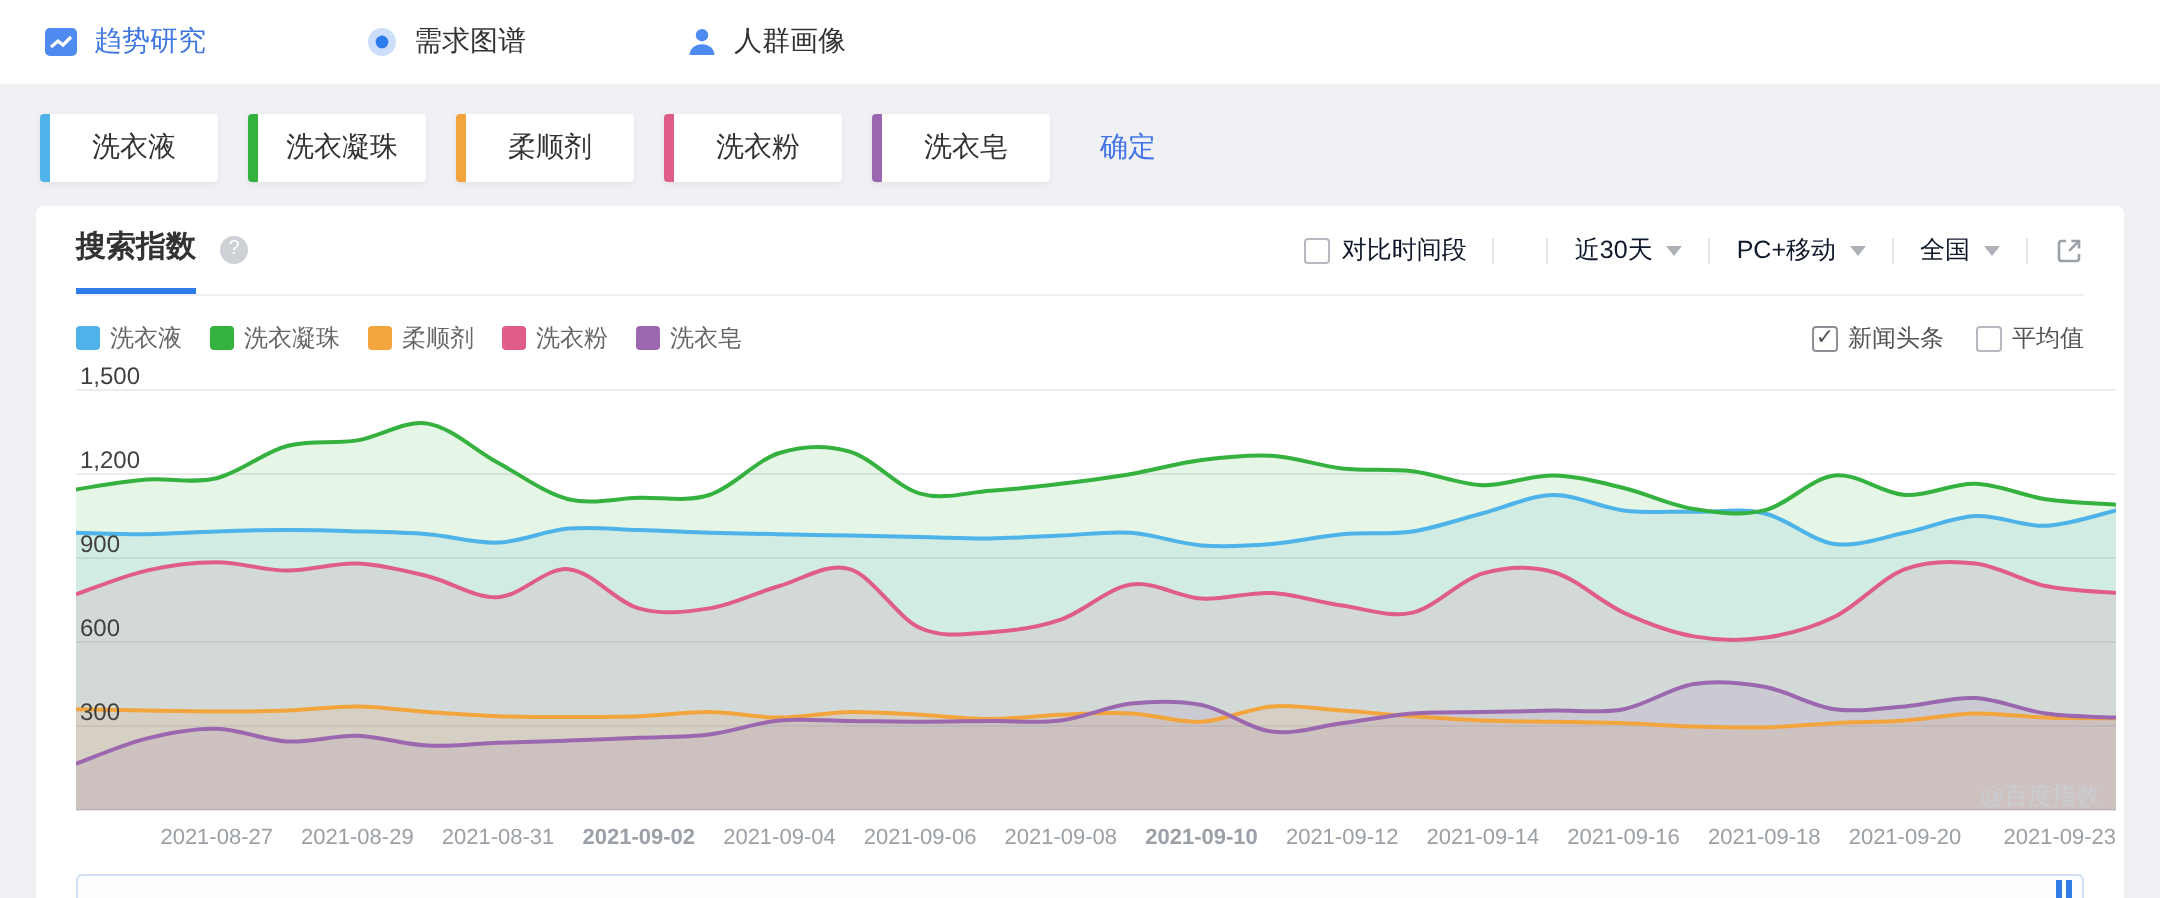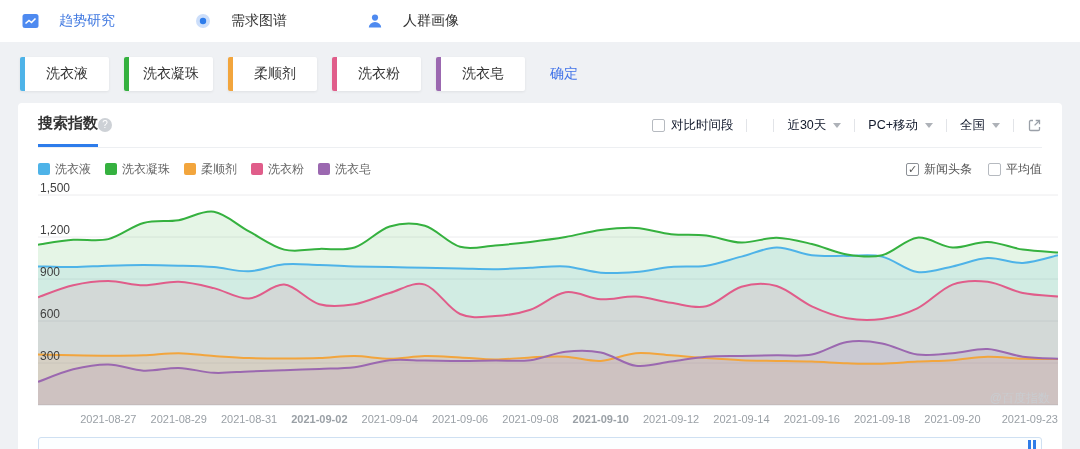--- a/index.html
+++ b/index.html
@@ -1,37 +1,37 @@
 <!DOCTYPE html>
 <html><head>
 <meta charset="utf-8">
 <style>
   html,body{margin:0;padding:0;background:#eff1f4;}
   .page{position:relative;width:1080px;height:449px;background:#eff1f4;overflow:hidden;
         font-family:"Liberation Sans","DejaVu Sans",sans-serif;-webkit-font-smoothing:antialiased;}
   
   .topnav{position:absolute;left:0;top:0;right:0;height:42px;background:#fff;
           display:flex;align-items:center;padding-left:22px;gap:80px;}
-  .nav-item{display:flex;align-items:center;gap:20px;font-size:14px;color:#333;cursor:pointer;}
+  .nav-item{display:flex;align-items:center;gap:8px;font-size:14px;color:#333;cursor:pointer;}
   .nav-item.active{color:#3e77e0;}
   .nav-item .nicon{display:flex;align-items:center;}
   
   .kwbar{position:absolute;top:57px;left:20px;display:flex;align-items:center;}
   .kw-primary{width:68px;height:34px;background:#2970e9;color:#fff;border:none;border-radius:4px;
               font-size:14px;font-family:inherit;margin-right:15px;cursor:pointer;}
   .chip{width:84px;height:34px;background:#fff;display:flex;align-items:center;justify-content:center;
         font-size:14px;color:#333;border-left:5px solid #ccc;margin-right:15px;border-radius:2px;
         box-shadow:0 1px 3px rgba(0,0,0,.07);cursor:pointer;}
   .confirm{color:#4273e8;font-size:14px;margin-left:10px;cursor:pointer;text-decoration:none;}
   
   .panel{position:absolute;left:18px;right:18px;top:103px;bottom:0;background:#fff;
          border-radius:4px 4px 0 0;padding:0 20px;overflow:hidden;}
   .panel-header{height:44px;display:flex;align-items:center;justify-content:space-between;
                 border-bottom:1px solid #edeff2;}
-  .title-wrap{display:flex;align-items:center;gap:0;height:100%;}
+  .title-wrap{display:flex;align-items:center;gap:12px;height:100%;}
   .panel-title{height:100%;display:flex;align-items:center;font-size:15px;color:#333;font-weight:bold;
                border-bottom:3px solid #2d7ceb;box-sizing:border-box;}
   .help{width:14px;height:14px;border-radius:50%;background:#cdd1d6;color:#fff;font-size:10px;
         line-height:14px;text-align:center;cursor:pointer;}
   .controls{display:flex;align-items:center;font-size:12.5px;color:#0f172a;}
   .ctl{display:flex;align-items:center;cursor:pointer;}
   .sep{width:1px;height:13px;background:#e2e4e8;margin:0 13px;}
   .cbx{width:13px;height:13px;border:1px solid #b6bac0;border-radius:2px;background:#fff;margin-right:6px;
        box-sizing:border-box;font-size:11px;line-height:11px;text-align:center;color:#555;}
   .caret{width:0;height:0;border:4px solid transparent;border-top:5px solid #aeb2b8;margin-left:7px;

